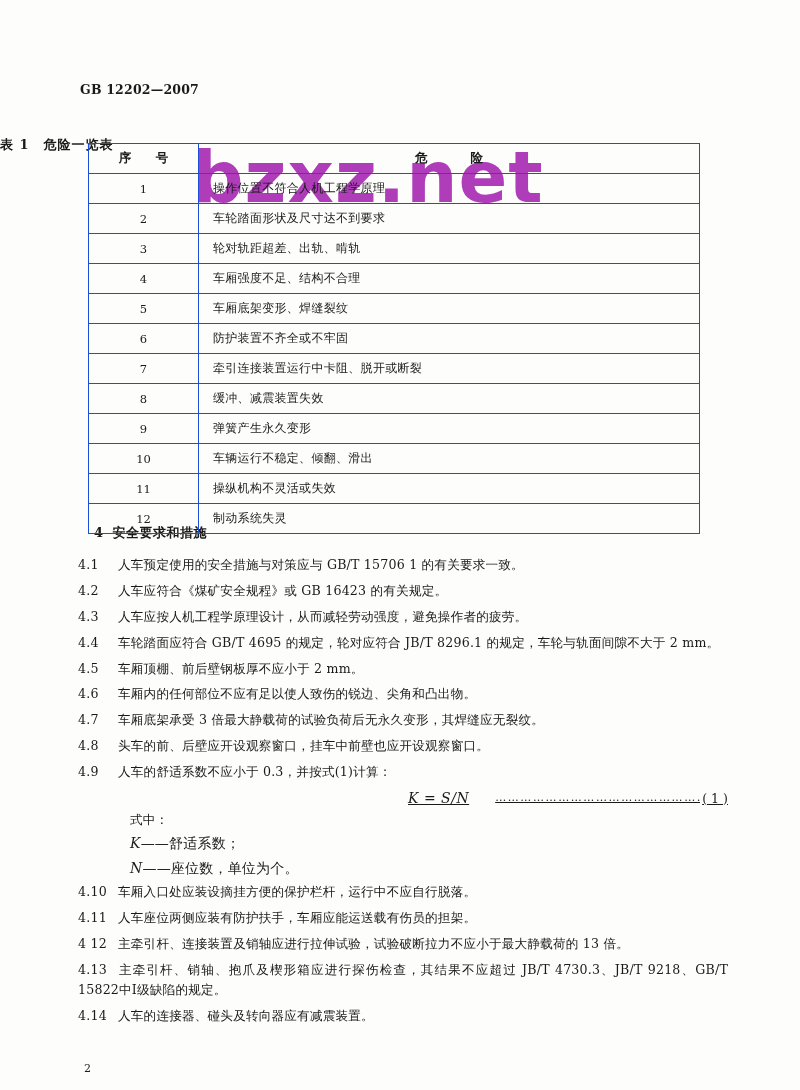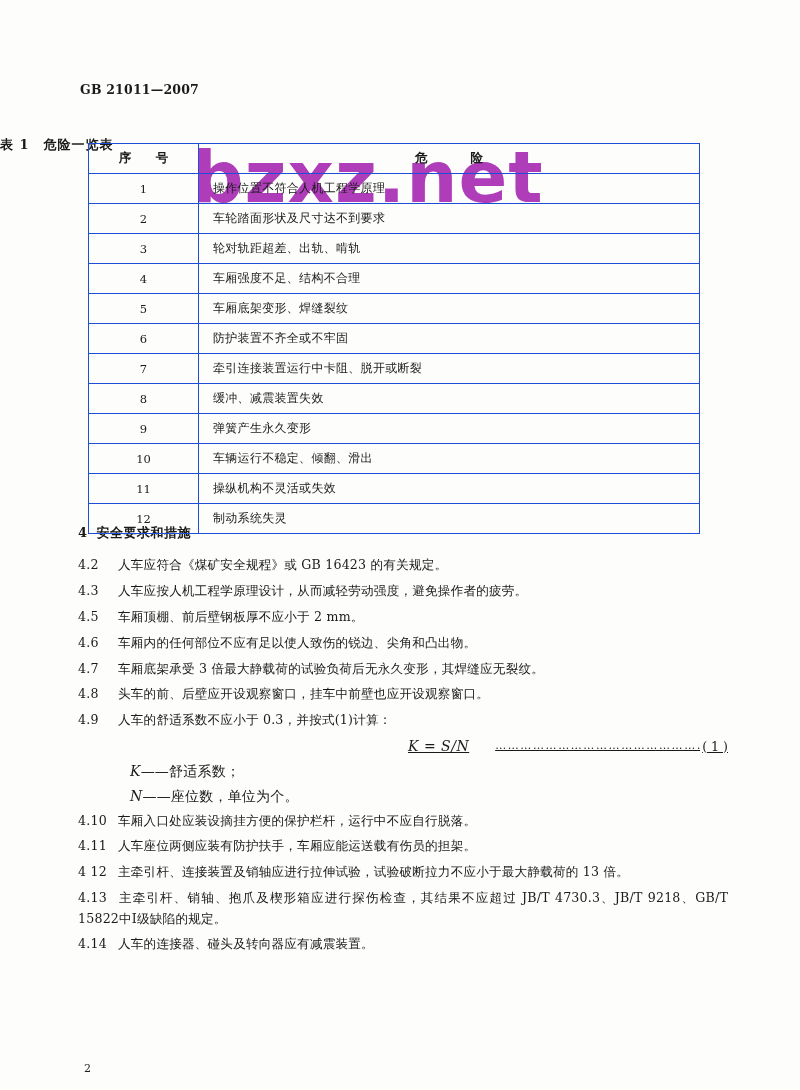--- a/index.html
+++ b/index.html
@@ -106,21 +106,21 @@
   
   .body-block {
     position: absolute;
     left: 78px;
     top: 524px;
     width: 650px;
   }
   .clause-head {
     font-size: 13px;
     font-weight: bold;
-    margin: 0 0 13px 0;
+    margin: 0 0 13px 16px;
     letter-spacing: 0.5px;
   }
   .clause-head .num { margin-right: 9px; }
   .para {
     font-size: 12.6px;
     line-height: 1.62;
     margin: 0 0 5.5px 0;
     letter-spacing: 0.2px;
     text-align: justify;
   }
@@ -179,21 +179,21 @@
     top: 1062px;
     font-size: 11px;
   }
 </style>
 </head>
 <body>
 
 <div class="page">
 
   <div class="doc-header">
-    <span class="std-no">GB 21011—2007</span>
+    <span class="std-no">GB 12202—2007</span>
   </div>
 
   <div class="table-caption">表 1　危险一览表</div>
 
   <div class="hazard-table-wrap">
     <div class="watermark">bzxz.net</div>
     <table class="hazard">
       <colgroup>
           <col class="c-no">
           <col>
@@ -257,36 +257,39 @@
     </table>
   </div>
 
   <div class="body-block">
 
     <div class="clause-head">
       <span class="num">4</span><span>安全要求和措施</span>
     </div>
 
     <div id="clauses-head">
+        <p class="para"><span class="num">4.1</span><span>人车预定使用的安全措施与对策应与 GB/T 15706 1 的有关要求一致。</span></p>
         <p class="para"><span class="num">4.2</span><span>人车应符合《煤矿安全规程》或 GB 16423 的有关规定。</span></p>
         <p class="para"><span class="num">4.3</span><span>人车应按人机工程学原理设计，从而减轻劳动强度，避免操作者的疲劳。</span></p>
+        <p class="para"><span class="num">4.4</span><span>车轮踏面应符合 GB/T 4695 的规定，轮对应符合 JB/T 8296.1 的规定，车轮与轨面间隙不大于 2 mm。</span></p>
         <p class="para"><span class="num">4.5</span><span>车厢顶棚、前后壁钢板厚不应小于 2 mm。</span></p>
         <p class="para"><span class="num">4.6</span><span>车厢内的任何部位不应有足以使人致伤的锐边、尖角和凸出物。</span></p>
         <p class="para"><span class="num">4.7</span><span>车厢底架承受 3 倍最大静载荷的试验负荷后无永久变形，其焊缝应无裂纹。</span></p>
         <p class="para"><span class="num">4.8</span><span>头车的前、后壁应开设观察窗口，挂车中前壁也应开设观察窗口。</span></p>
         <p class="para"><span class="num">4.9</span><span>人车的舒适系数不应小于 0.3，并按式(1)计算：</span></p>
       </div>
 
     <div class="formula-row">
       <span class="spacer-l"></span>
       <span class="formula-eq">K = S/N</span>
       <span class="formula-leader">……………………………………………</span>
       <span class="formula-no">( 1 )</span>
     </div>
 
+    <div class="where-label">式中：</div>
     <div id="definitions">
         <div class="def"><span class="sym">K</span><span>——</span><span>舒适系数；</span></div>
         <div class="def"><span class="sym">N</span><span>——</span><span>座位数，单位为个。</span></div>
       </div>
 
     <div id="clauses-tail">
         <p class="para"><span class="num">4.10</span><span>车厢入口处应装设摘挂方便的保护栏杆，运行中不应自行脱落。</span></p>
         <p class="para"><span class="num">4.11</span><span>人车座位两侧应装有防护扶手，车厢应能运送载有伤员的担架。</span></p>
         <p class="para"><span class="num">4 12</span><span>主牵引杆、连接装置及销轴应进行拉伸试验，试验破断拉力不应小于最大静载荷的 13 倍。</span></p>
         <p class="para"><span class="num">4.13</span><span>主牵引杆、销轴、抱爪及楔形箱应进行探伤检查，其结果不应超过 JB/T 4730.3、JB/T 9218、GB/T 15822中Ⅰ级缺陷的规定。</span></p>

